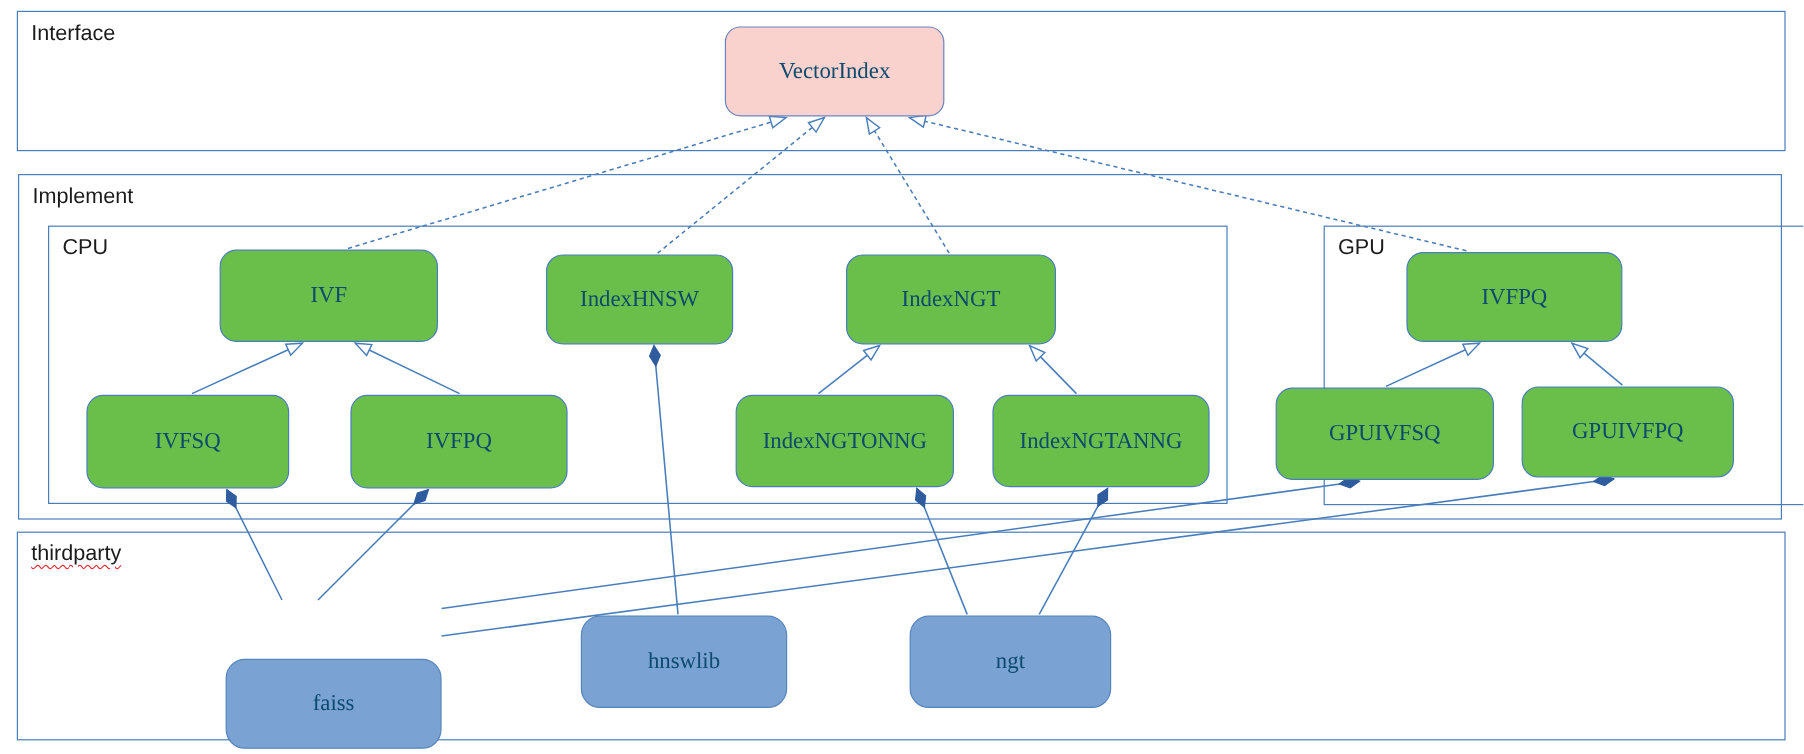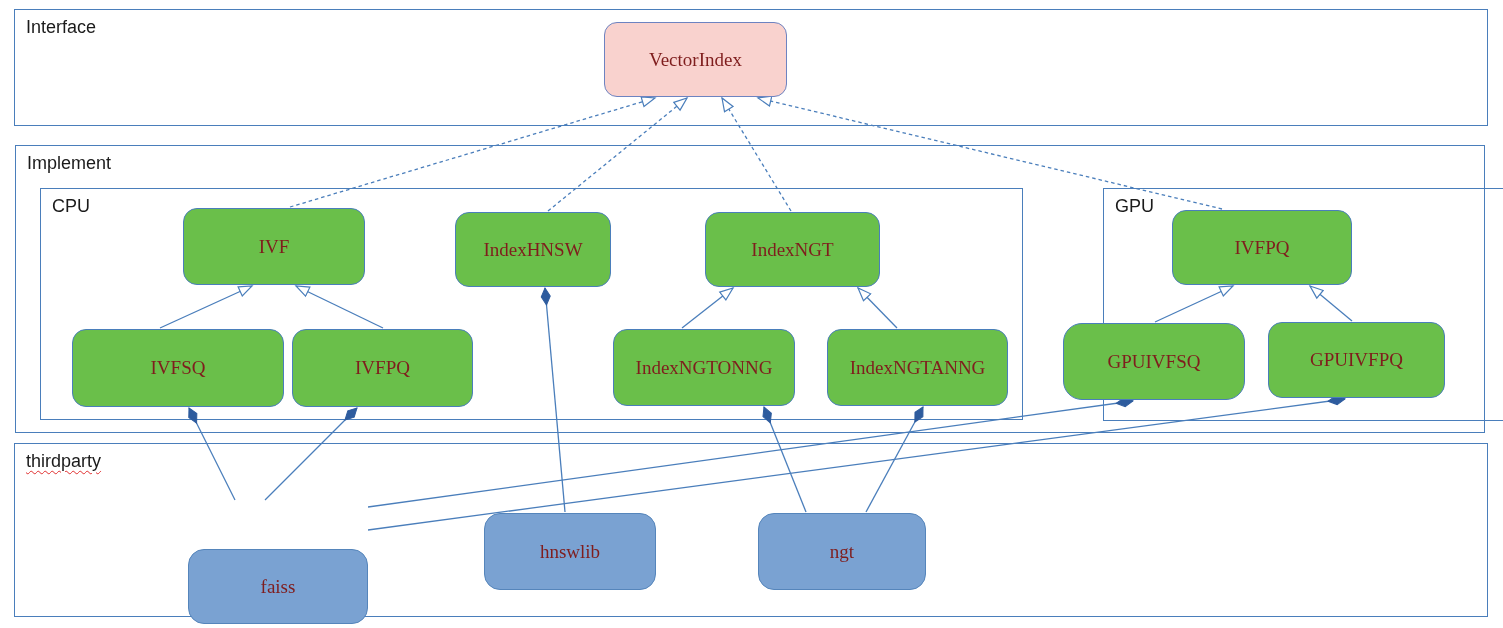--- a/index.html
+++ b/index.html
@@ -33,21 +33,21 @@
     position:absolute;top:0;left:0;
     pointer-events:none;
     z-index:2;
   }
   .node{
     position:absolute;
     box-sizing:border-box;
     display:flex;align-items:center;justify-content:center;
     font-family:"Liberation Serif",serif;
     font-size:19px;
-    color:#7f1d1d;
+    color:#0c4a6e;
     z-index:3;
     text-align:center;
   }
   .node.interface{
     background:#f9d2ce;
     border:1.4px solid #6d83c1;
     border-radius:13px;
   }
   .node.class{
     background:#6abf4a;
@@ -120,36 +120,36 @@
       </div>
       <div class="node class" style="left: 183px; top: 208px; width: 182px; height: 77px;">
         <span>IVF</span>
       </div>
       <div class="node class" style="left: 455px; top: 212px; width: 156px; height: 75px;">
         <span>IndexHNSW</span>
       </div>
       <div class="node class" style="left: 705px; top: 212px; width: 175px; height: 75px;">
         <span>IndexNGT</span>
       </div>
-      <div class="node class" style="left: 72px; top: 329px; width: 212px; height: 78px;">
+      <div class="node class" style="left: 72px; top: 329px; width: 169px; height: 78px;">
         <span>IVFSQ</span>
       </div>
       <div class="node class" style="left: 292px; top: 329px; width: 181px; height: 78px;">
         <span>IVFPQ</span>
       </div>
       <div class="node class" style="left: 613px; top: 329px; width: 182px; height: 77px;">
         <span>IndexNGTONNG</span>
       </div>
       <div class="node class" style="left: 827px; top: 329px; width: 181px; height: 77px;">
         <span>IndexNGTANNG</span>
       </div>
       <div class="node class" style="left: 1172px; top: 210px; width: 180px; height: 75px;">
         <span>IVFPQ</span>
       </div>
-      <div class="node class" style="left: 1063px; top: 323px; width: 182px; height: 77px; border-radius: 19px;">
+      <div class="node class" style="left: 1063px; top: 323px; width: 182px; height: 77px;">
         <span>GPUIVFSQ</span>
       </div>
       <div class="node class" style="left: 1268px; top: 322px; width: 177px; height: 76px;">
         <span>GPUIVFPQ</span>
       </div>
       <div class="node library" style="left: 188px; top: 501px; width: 180px; height: 75px; margin-top: 48px;">
         <span>faiss</span>
       </div>
       <div class="node library" style="left: 484px; top: 513px; width: 172px; height: 77px;">
         <span>hnswlib</span>

